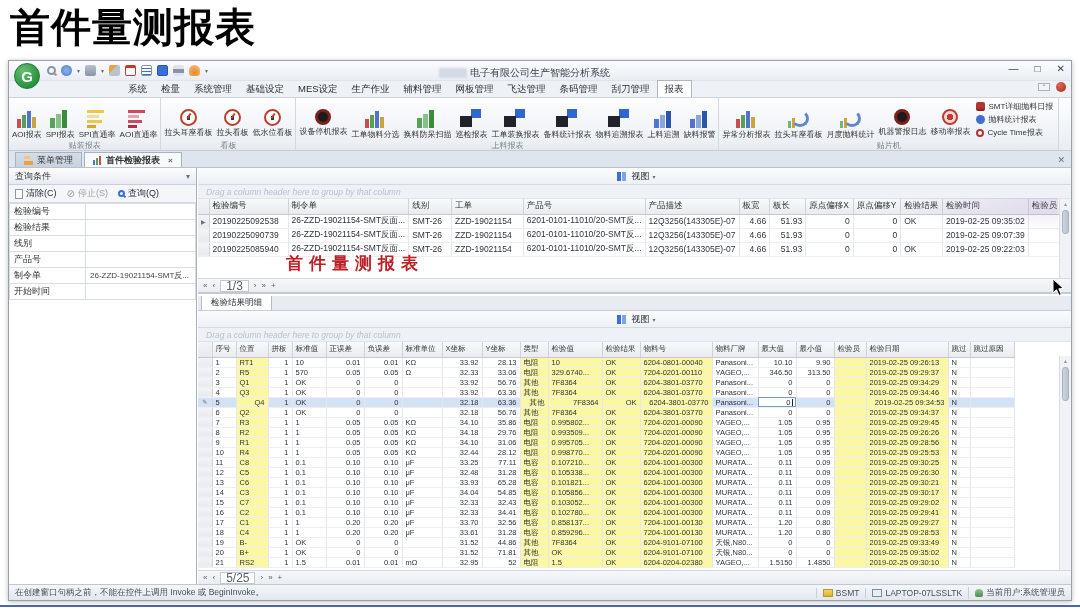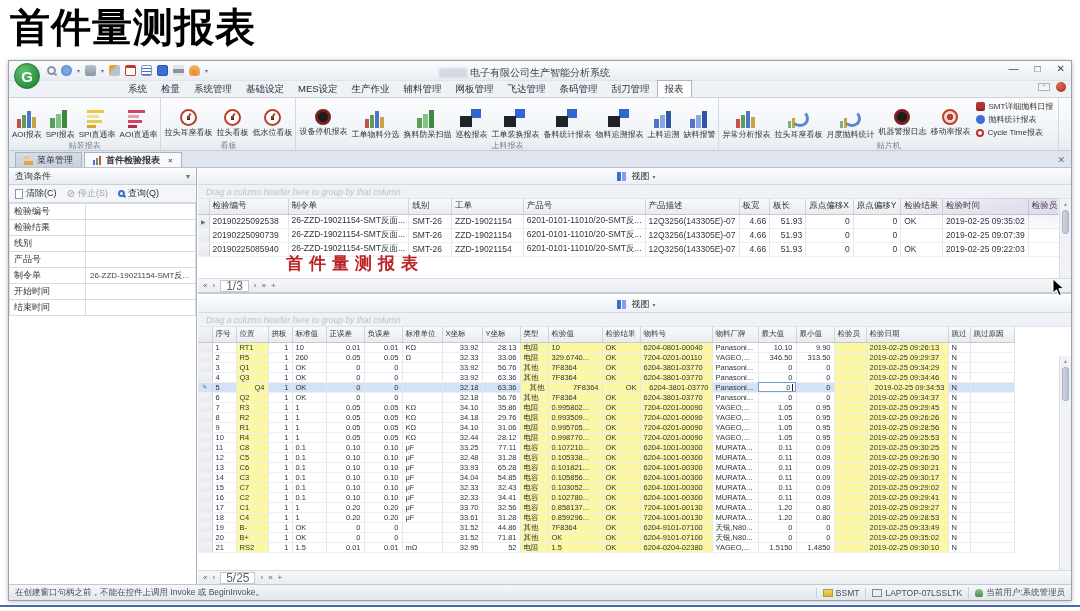--- a/index.html
+++ b/index.html
@@ -393,24 +393,20 @@
                 <td class="f-value"></td>
               </tr>
               <tr>
                 <td class="f-label">制令单</td>
                 <td class="f-value">26-ZZD-19021154-SMT反...</td>
               </tr>
               <tr>
                 <td class="f-label">开始时间</td>
                 <td class="f-value"></td>
               </tr>
-              <tr>
-                <td class="f-label">结束时间</td>
-                <td class="f-value"></td>
-              </tr>
             </tbody>
           </table>
       </div>
     </div>
 
     <div class="right-area">
       <div class="master-panel">
         <div class="gtoolbar">
           <span class="vicon"></span>
           <span>视图</span>
@@ -513,20 +509,23 @@
           <span>«</span>
           <span>‹</span>
           <span class="pg-label">1/3</span>
           <span>›</span>
           <span>»</span>
           <span>+</span>
         </div>
       </div>
 
       <div class="detail-panel">
+        <div class="dtab-row">
+          <div class="dtab">检验结果明细</div>
+        </div>
         <div class="gtoolbar">
           <span class="vicon"></span>
           <span>视图</span>
           <span class="vcaret">▾</span>
         </div>
         <div class="ghint">Drag a column header here to group by that column</div>
         <table class="grid" id="detail-table">
             <colgroup>
               <col style="width: 14px;">
               <col style="width: 24px;">
@@ -597,21 +596,21 @@
                 <td class="yellow"></td>
                 <td class="yellow">2019-02-25 09:26:13</td>
                 <td>N</td>
                 <td></td>
               </tr>
               <tr>
                 <td class="ind"></td>
                 <td>2</td>
                 <td class="yellow">R5</td>
                 <td class="num">1</td>
-                <td>260</td>
+                <td>570</td>
                 <td class="num">0.05</td>
                 <td class="num">0.05</td>
                 <td>Ω</td>
                 <td class="num">32.33</td>
                 <td class="num">33.06</td>
                 <td class="yellow">电阻</td>
                 <td class="yellow">329.6740...</td>
                 <td class="yellow">OK</td>
                 <td class="yellow">7204-0201-00110</td>
                 <td>YAGEO,...</td>

